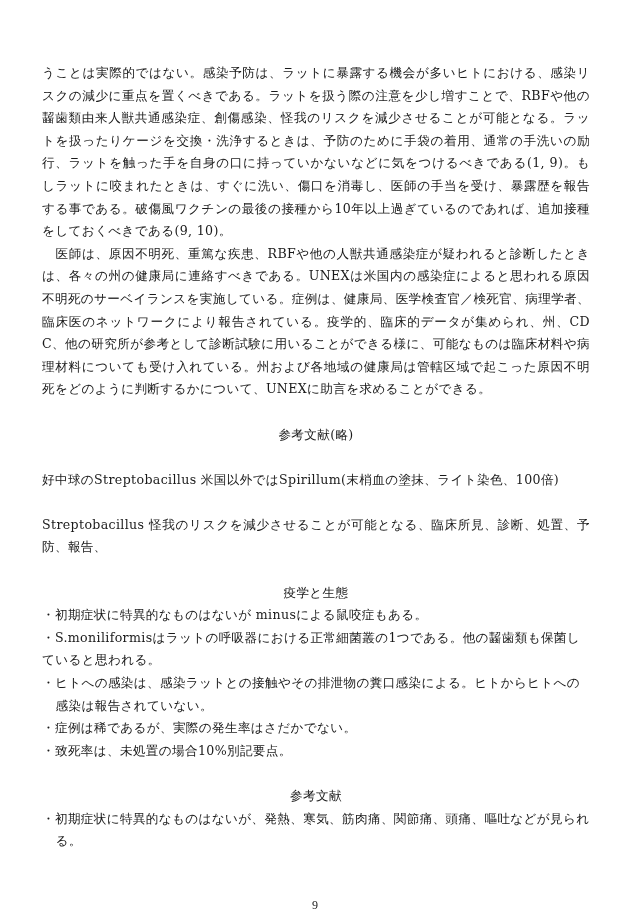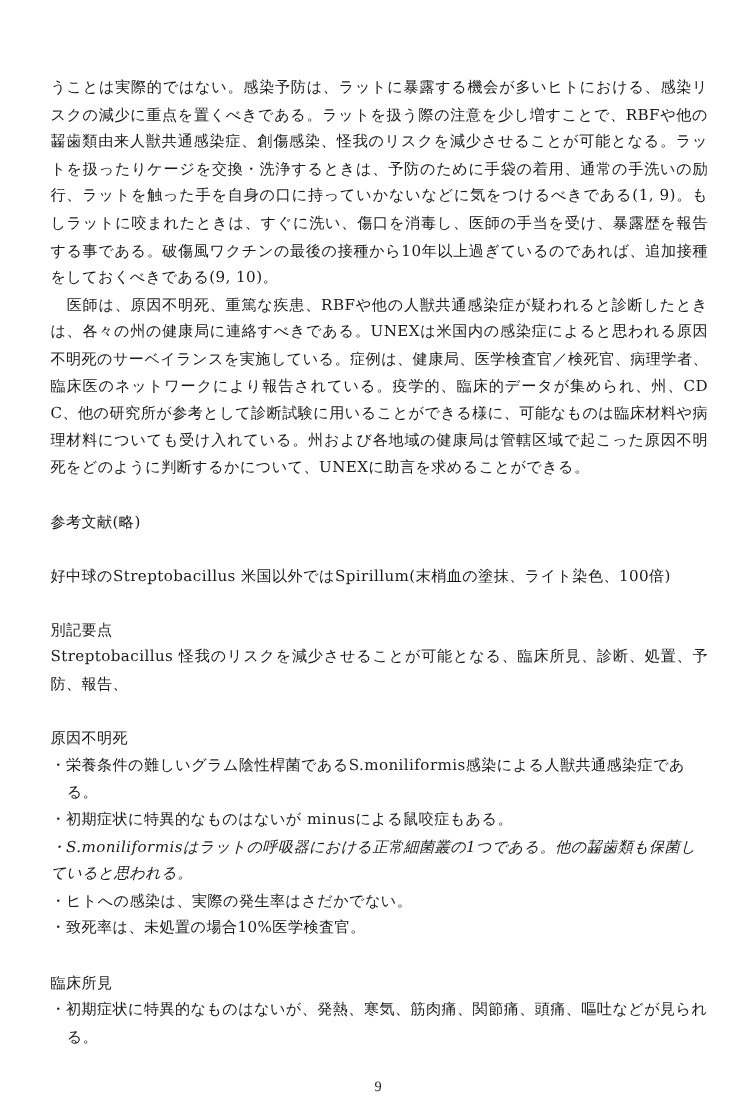--- a/index.html
+++ b/index.html
@@ -30,20 +30,21 @@
       word-break: break-all;
     }
     .indent {
       text-indent: 13.6px;
     }
     .blank {
       height: 22.6px;
     }
     .heading {
       margin: 0;
+      text-align: center;
     }
     .bullet {
       margin: 0;
       padding-left: 13.6px;
       text-indent: -13.6px;
       word-break: break-all;
     }
     .page-number {
       position: absolute;
       left: 0;
@@ -63,30 +64,29 @@
   <p class="para">うことは実際的ではない。感染予防は、ラットに暴露する機会が多いヒトにおける、感染リスクの減少に重点を置くべきである。ラットを扱う際の注意を少し増すことで、RBFや他の齧歯類由来人獣共通感染症、創傷感染、怪我のリスクを減少させることが可能となる。ラットを扱ったりケージを交換・洗浄するときは、予防のために手袋の着用、通常の手洗いの励行、ラットを触った手を自身の口に持っていかないなどに気をつけるべきである(1, 9)。もしラットに咬まれたときは、すぐに洗い、傷口を消毒し、医師の手当を受け、暴露歴を報告する事である。破傷風ワクチンの最後の接種から10年以上過ぎているのであれば、追加接種をしておくべきである(9, 10)。</p>
   <p class="para indent">医師は、原因不明死、重篤な疾患、RBFや他の人獣共通感染症が疑われると診断したときは、各々の州の健康局に連絡すべきである。UNEXは米国内の感染症によると思われる原因不明死のサーベイランスを実施している。症例は、健康局、医学検査官／検死官、病理学者、臨床医のネットワークにより報告されている。疫学的、臨床的データが集められ、州、CDC、他の研究所が参考として診断試験に用いることができる様に、可能なものは臨床材料や病理材料についても受け入れている。州および各地域の健康局は管轄区域で起こった原因不明死をどのように判断するかについて、UNEXに助言を求めることができる。</p>
 
   <div class="blank"></div>
   <p class="heading">参考文献(略)</p>
 
   <div class="blank"></div>
   <p class="para">好中球のStreptobacillus 米国以外ではSpirillum(末梢血の塗抹、ライト染色、100倍)</p>
 
   <div class="blank"></div>
-  <p class="heading">別記要点</p>
   <p class="para">Streptobacillus 怪我のリスクを減少させることが可能となる、臨床所見、診断、処置、予防、報告、</p>
 
   <div class="blank"></div>
-  <p class="heading">原因不明死</p>
-  <p class="bullet">・栄養条件の難しいグラム陰性桿菌であるS.moniliformis感染による人獣共通感染症である。</p>
+  <p class="heading">疫学と生態</p>
   <p class="bullet">・初期症状に特異的なものはないが minusによる鼠咬症もある。</p>
-  <p class="bullet" style="padding-left:0;text-indent:0;font-style:italic;">・S.moniliformisはラットの呼吸器における正常細菌叢の1つである。他の齧歯類も保菌していると思われる。</p>
-  <p class="bullet">・ヒトへの感染は、実際の発生率はさだかでない。</p>
-  <p class="bullet">・致死率は、未処置の場合10%医学検査官。</p>
+  <p class="bullet" style="padding-left:0;text-indent:0;">・S.moniliformisはラットの呼吸器における正常細菌叢の1つである。他の齧歯類も保菌していると思われる。</p>
+  <p class="bullet">・ヒトへの感染は、感染ラットとの接触やその排泄物の糞口感染による。ヒトからヒトへの感染は報告されていない。</p>
+  <p class="bullet">・症例は稀であるが、実際の発生率はさだかでない。</p>
+  <p class="bullet">・致死率は、未処置の場合10%別記要点。</p>
 
   <div class="blank"></div>
-  <p class="heading">臨床所見</p>
+  <p class="heading">参考文献</p>
   <p class="bullet">・初期症状に特異的なものはないが、発熱、寒気、筋肉痛、関節痛、頭痛、嘔吐などが見られる。</p>
 
 </div>
 
 <div class="page-number">9</div>
 
 </body></html>

